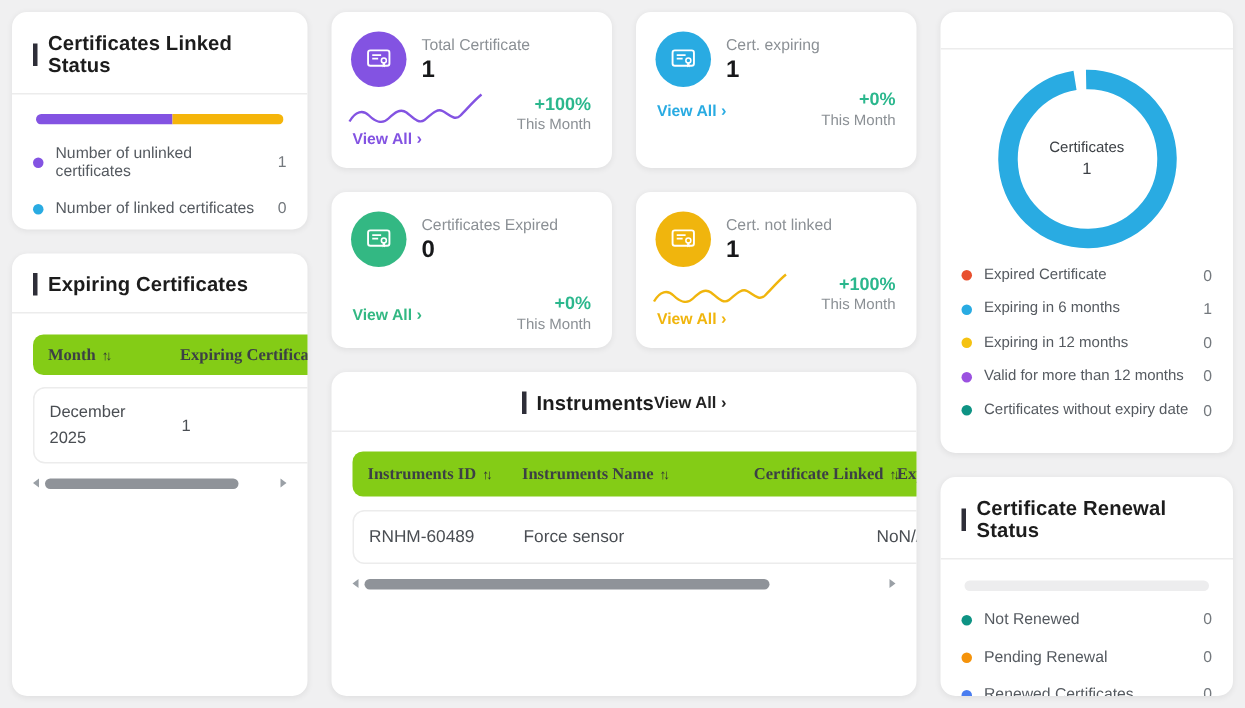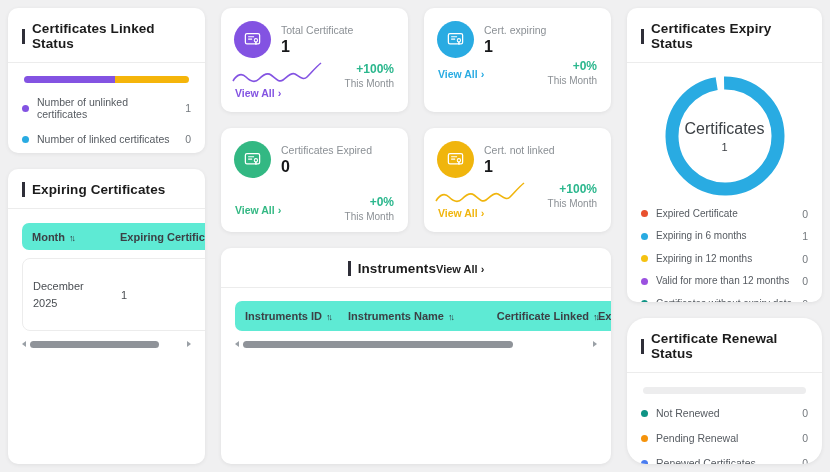--- a/index.html
+++ b/index.html
@@ -24,25 +24,25 @@
   .progress{ display:flex; height:7px; border-radius:4px; overflow:hidden; margin:13px 2px 0; }
   .progress span{ height:100%; }
   .legend-row{ display:flex; align-items:center; gap:8px; margin-top:13px; }
   .legend-row .lab{ font-size:10.5px; color:#555a60; flex:1; line-height:1.15; }
   .legend-row .val{ font-size:10.5px; color:#73787d; }
   .dot{ width:7px; height:7px; border-radius:50%; flex:none; }
 
   
   .expiring-card{ flex:1; }
   .mini-table{ margin-top:14px; width:235px; }
-  .thead{ display:flex; background:#5eead4; border-radius:7px; height:27px; align-items:center;
-    font-size:11px; color:#3c4045; font-weight:600; padding:0 10px; }
+  .thead{ display:flex; background:#84cc16; border-radius:7px; height:27px; align-items:center;
+    font-size:11px; color:#3c4045; font-weight:600; padding:0 10px;font-family:Liberation Serif, serif; }
   .thead .c1{ width:88px; flex:none; } .thead .c2{ width:120px; flex:none; }
   .trow{ display:flex; align-items:center; border:1px solid #ececec; border-radius:8px;
-    margin-top:8px; padding:19px 10px; font-size:11px; color:#4a4e53; min-height:44px; }
+    margin-top:8px; padding:8px 10px; font-size:11px; color:#4a4e53; min-height:44px; }
   .trow .c1{ width:88px; flex:none; line-height:1.5; } .trow .c2{ width:120px; flex:none; }
   .sort{ font-size:9px; color:#2e2e38; letter-spacing:-2px; margin-left:4px; }
 
   
   .hscroll{ display:flex; align-items:center; gap:4px; margin-top:9px; height:8px; }
   .sb-arrow{ width:0; height:0; border-top:3px solid transparent; border-bottom:3px solid transparent; flex:none; }
   .sb-left{ border-right:4px solid #9aa0a6; }
   .sb-right{ border-left:4px solid #9aa0a6; }
   .sb-track{ flex:1; height:7px; }
   .sb-thumb{ height:7px; background:#8f9399; border-radius:4px; }
@@ -74,27 +74,27 @@
   .inst-table .thead{ height:30px; }
   .ic1{ width:103px; flex:none; } .ic2{ width:138px; flex:none; }
   .ic3{ width:112px; flex:none;text-align:right; } .ic4{ width:110px; flex:none; }
   .inst-table .trow{ min-height:36px; margin-top:9px; font-size:11.5px; }
 
   
   .expiry-card{ height:294px; flex:none; }
   .donut-wrap{ position:relative; width:122px; height:122px; margin:12px auto 0; }
   .donut-center{ position:absolute; inset:0; display:flex; flex-direction:column;
     align-items:center; justify-content:center; gap:3px; }
-  .donut-center .dl{ font-size:16px; color:#3c4045; }
+  .donut-center .dl{ font-size:10px; color:#3c4045; }
   .donut-center .dv{ font-size:11px; color:#3c4045; }
   .expiry-legend .legend-row{ margin-top:10.5px; }
   .expiry-legend .lab{ font-size:10px; }
 
   
-  .renewal-card{ flex:1;border-radius:19px; }
+  .renewal-card{ flex:1; }
   .empty-bar{ height:7px; border-radius:4px; background:#ededee; margin:14px 2px 0; }
 </style>
 </head>
 <body>
 
 <div class="dashboard">
 
   <div class="col">
 
     <div class="card linked-card">
@@ -273,35 +273,40 @@
           <span class="ic2">
             <span>Instruments Name</span><span class="sort">↑↓</span>
           </span>
           <span class="ic3">
             <span>Certificate Linked</span><span class="sort">↑↓</span>
           </span>
           <span class="ic4">
             <span>Expiry Date</span>
           </span>
         </div>
+        <div class="trow">
+          <span class="ic1">RNHM-60489</span>
+          <span class="ic2">Force sensor</span>
+          <span class="ic3">No</span>
+          <span class="ic4">N/A</span>
+        </div>
       </div>
       <div class="hscroll" style="width:362px;">
         <span class="sb-arrow sb-left"></span>
         <div class="sb-track">
             <div class="sb-thumb" style="width:78%"></div>
           </div>
         <span class="sb-arrow sb-right"></span>
       </div>
     </div>
   </div>
 
   <div class="col">
 
     <div class="card expiry-card">
-      <div class="card-title">Certificates Expiry Status</div>
       <div class="divider"></div>
       <div class="donut-wrap">
         <svg width="122" height="122" viewBox="0 0 122 122">
           <circle cx="61" cy="61" r="53" fill="none" stroke-width="13" stroke-dasharray="325 8" stroke-linecap="butt" transform="rotate(-91 61 61)" stroke="#29ABE2"></circle>
         </svg>
         <div class="donut-center">
           <span class="dl">Certificates</span>
           <span class="dv">1</span>
         </div>
       </div>

